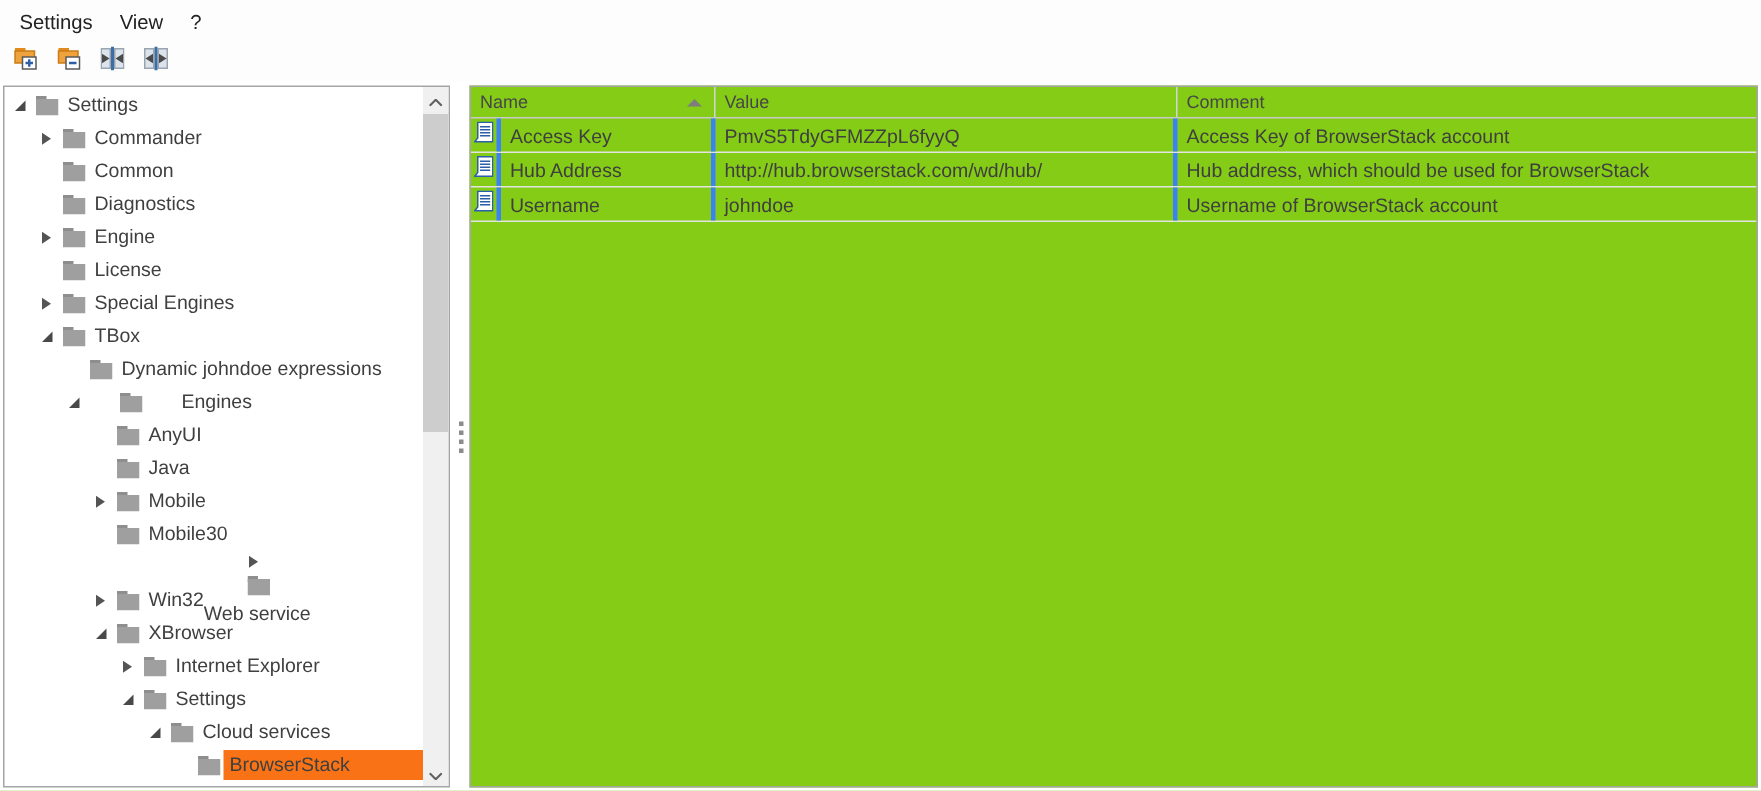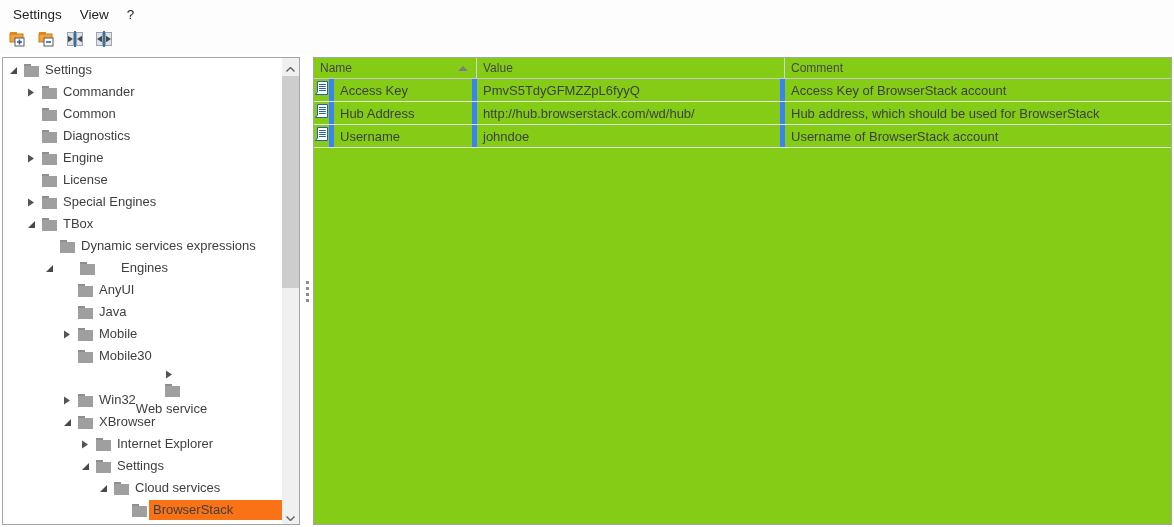--- a/index.html
+++ b/index.html
@@ -49,21 +49,21 @@
                  border-bottom:1px solid #c9c9c9; font-size:12px; color:#474747; }
   .grid-header .hcell { position:relative; display:flex; align-items:center; padding:0 6px;
                         border-right:1px solid #d4d4d4; cursor:default; }
   .grid-header .hcell:last-child { border-right:none; }
   .sort-asc { position:absolute; right:8px; top:8px; width:0; height:0;
               border-left:5px solid transparent; border-right:5px solid transparent;
               border-bottom:5px solid #7d7d7d; }
   .grid-row { display:grid; grid-template-columns:20px 143px 308px 1fr; height:23px;
               border-bottom:1px solid #e3e3e3; font-size:13px; }
   .grid-row .cell { display:flex; align-items:center; padding:0 6px;
-                    border-right:5px solid #3b82f6; overflow:hidden; white-space:nowrap; }
+                    border-right:3px solid #3b82f6; overflow:hidden; white-space:nowrap; }
   .grid-row .cell:last-child { border-right:none; }
   .grid-row .icon-cell { justify-content:center; padding:0; }
 </style>
 </head>
 <body>
 
 <div class="menubar">
   <div class="menu-item">Settings</div>
   <div class="menu-item">View</div>
   <div class="menu-item">?</div>
@@ -235,21 +235,21 @@
     <span class="expander">
       
       
     </span>
     <span class="folder">
       <svg width="15" height="13" viewBox="0 0 15 13">
         <rect x="0" y="0" width="7" height="4" fill="#8e8e8e"></rect>
         <rect x="0" y="2" width="15" height="11" fill="#9f9f9f"></rect>
       </svg>
     </span>
-    <span class="label">Dynamic services expressions</span>
+    <span class="label">Dynamic johndoe expressions</span>
   </div>
       <div class="tree-row expanded" style="padding-left: 42px; gap: 20px;">
     <span class="expander">
       <svg class="icon-expanded" width="9" height="9" viewBox="0 0 9 9">
             <polygon points="8,1 8,8 1,8" fill="#494949"></polygon>
           </svg>
 
     </span>
     <span class="folder">
       <svg width="15" height="13" viewBox="0 0 15 13">

